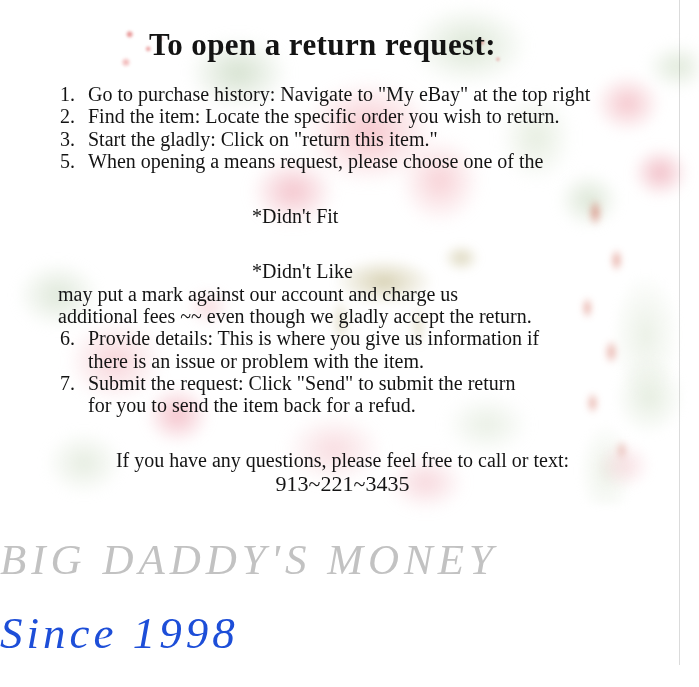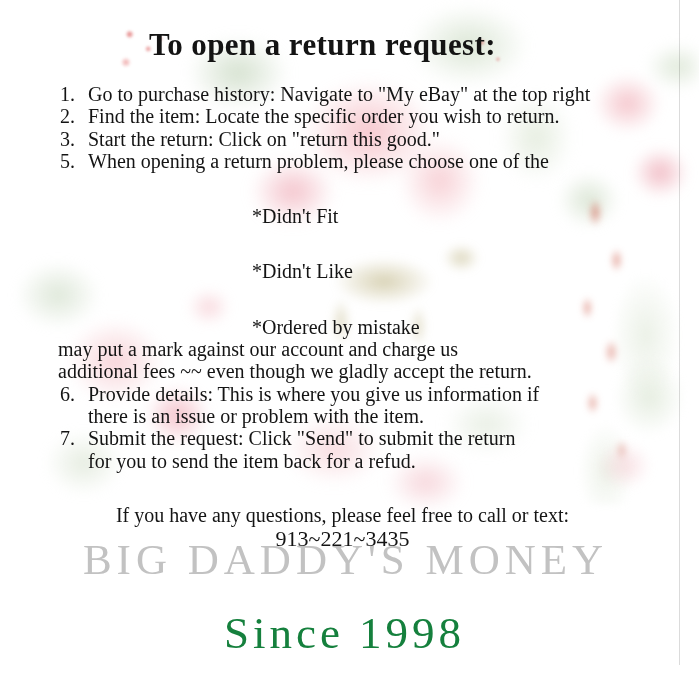--- a/index.html
+++ b/index.html
@@ -83,28 +83,28 @@
     left:468px; top:28px; width:46px; height:48px; filter:blur(1px);
     background:
       radial-gradient(circle 4px at 30% 30%, rgba(219,92,92,0.65) 0%, rgba(219,92,92,0) 90%),
       radial-gradient(circle 3px at 65% 65%, rgba(219,92,92,0.55) 0%, rgba(219,92,92,0) 90%);
   }
   .border-line {
     position:absolute; z-index:1; left:679px; top:0; width:1px; height:665px;
     background:rgba(0,0,0,0.14);
   }
   
-  .wm { position:absolute; z-index:1; left:0; text-align:center; white-space:nowrap; }
+  .wm { position:absolute; z-index:1; left:0; text-align:left; white-space:nowrap;font-style:italic; }
   .wm-brand {
     right:8px; top:538px; font-size:43px; line-height:44px;
     letter-spacing:5px; color:#c2c2c2;
   }
   .wm-since {
     right:10px; top:610px; font-size:45px; line-height:46px;
-    letter-spacing:4px; color:#15803d;
+    letter-spacing:4px; color:#1d4ed8;
   }
   
   .content { position:absolute; z-index:2; left:0; top:0; width:636px; }
   .title {
     margin:28px 0 0 0; width:645px; text-align:center;
     font-size:31px; line-height:34px; font-weight:bold; letter-spacing:0.4px;
   }
   .list { margin:21px 0 0 60px; font-size:20px; }
   .line { height:22.3px; line-height:22.3px; white-space:nowrap; }
   .marker { display:inline-block; width:28px; }
@@ -141,32 +141,31 @@
 
       <div class="step">
         <div class="line"><span class="marker">1.</span><span>Go to purchase history: Navigate to "My eBay" at the top right</span></div>
       </div>
 
       <div class="step">
         <div class="line"><span class="marker">2.</span><span>Find the item: Locate the specific order you wish to return.</span></div>
       </div>
 
       <div class="step">
-        <div class="line"><span class="marker">3.</span><span>Start the return: Click on "return this good."</span></div>
+        <div class="line"><span class="marker">3.</span><span>Start the gladly: Click on "return this item."</span></div>
       </div>
 
 
       <div class="step">
-        <div class="line"><span class="marker">5.</span><span>When opening a return problem, please choose one of the</span></div>
+        <div class="line"><span class="marker">5.</span><span>When opening a means request, please choose one of the</span></div>
       </div>
 
       <div class="reasons">
         <div class="line">*Didn't Fit</div>
         <div class="line">*Didn't Like</div>
-        <div class="line">*Ordered by mistake</div>
       </div>
 
       <div class="note">
         <div class="line">may put a mark against our account and charge us</div>
         <div class="line">additional fees ~~ even though we gladly accept the return.</div>
       </div>
 
       <div class="step">
         <div class="line"><span class="marker">6.</span><span>Provide details: This is where you give us information if</span></div>
         <div class="line cont">there is an issue or problem with the item.</div>

